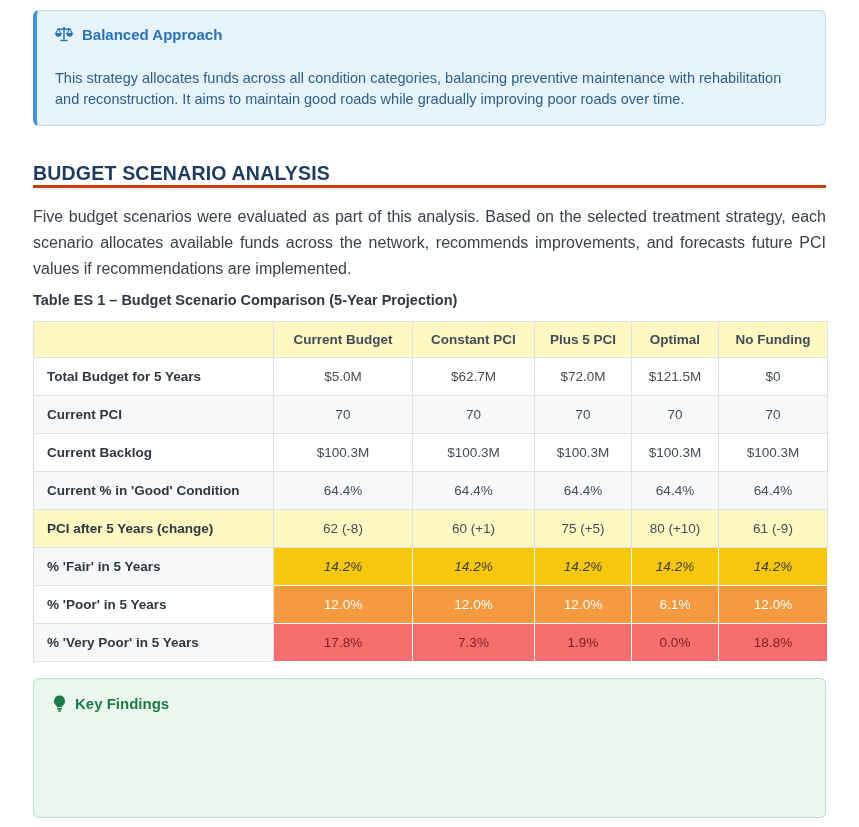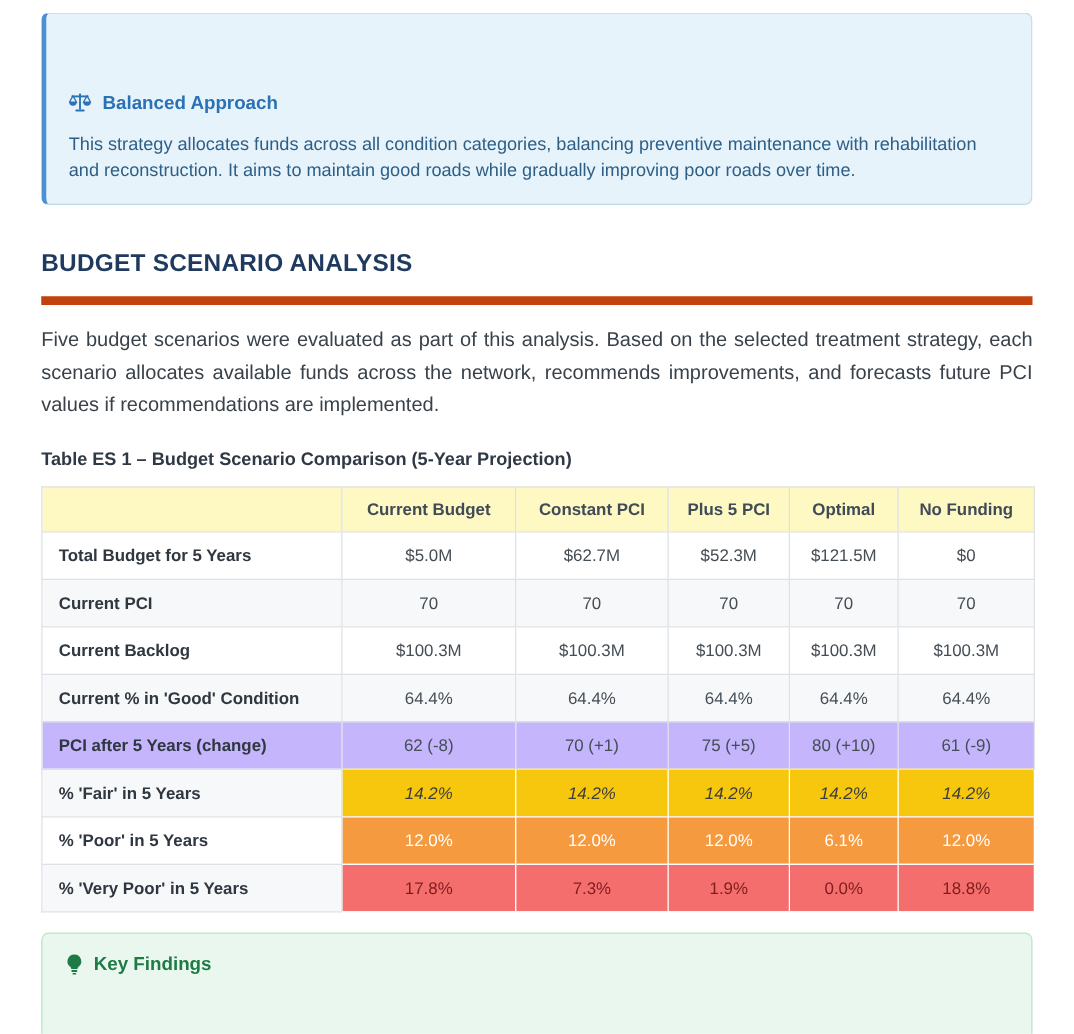--- a/index.html
+++ b/index.html
@@ -14,58 +14,58 @@
   
   .callout-blue {
     background: #e7f3fb;
     border: 1px solid #bcd9ee;
     border-left: 4px solid #4a90d2;
     border-radius: 6px;
     padding: 14px 18px;
   }
   .callout-title {
     display: flex; align-items: center; gap: 9px;
-    color: #2a72b5; font-weight: 700; font-size: 15px; margin-top: 48px;
+    color: #2a72b5; font-weight: 700; font-size: 15px;
   }
   .callout-blue .callout-body {
-    margin-top: 15px; color: #2d5f86; font-size: 14.5px; line-height: 1.48;
+    margin-top: 25px; color: #2d5f86; font-size: 14.5px; line-height: 1.48;
   }
 
   
   .section-title {
     margin-top: 36px;
     color: #1e3a5f; font-size: 19.5px; font-weight: 700; letter-spacing: .2px;
-    border-bottom: 7px solid #c2410c; padding-bottom: 14px;
+    border-bottom: 3px solid #c2410c; 
   }
   .intro {
     margin-top: 16px; font-size: 16px; line-height: 1.62;
     color: #39424a; text-align: justify;
   }
 
   
   .table-caption {
-    margin-top: 22px; font-weight: 700; color: #2f3845; font-size: 14.5px;
+    margin-top: 10px; font-weight: 700; color: #2f3845; font-size: 14.5px;
   }
   table.scenario {
     margin-top: 13px; border-collapse: collapse; width: 794px;
     font-size: 13.5px; table-layout: fixed;
   }
   .scenario th, .scenario td {
     border: 1px solid #dee2e6; padding: 0 8px; text-align: center;
     color: #454d55; height: 38px; vertical-align: middle;
   }
   .scenario thead th {
     background: #fef9c3; font-weight: 600; color: #414b57; height: 36px;
     font-size: 13.5px;
   }
   .scenario td.row-label {
     text-align: left; padding-left: 13px; font-weight: 600; color: #2f3740;
   }
   .scenario tbody tr:nth-child(even) { background: #f7f8f9; }
-  .scenario tbody tr.row-highlight { background: #c4b5fd; }
+  .scenario tbody tr.row-highlight { background: #fef9c3; }
   .scenario td.cell-good     { background: #2ebd59; color: #fff; border-color: #fff; }
   .scenario td.cell-fair     { background: #f7c70d; color: #3d3d3d; border-color: #fff; font-style: italic; }
   .scenario td.cell-poor     { background: #f69a40; color: #fff; border-color: #fff; margin-left: 20px; }
   .scenario td.cell-verypoor { background: #f56e6e; color: #7f1d1d; border-color: #fff; }
 
   
   .callout-green {
     margin-top: 16px;
     background: #e9f7ef;
     border: 1px solid #b9e2c8;
@@ -125,21 +125,21 @@
         <th>Plus 5 PCI</th>
         <th>Optimal</th>
         <th>No Funding</th>
       </tr>
     </thead>
     <tbody>
         <tr>
           <td class="row-label">Total Budget for 5 Years</td>
           <td>$5.0M</td>
           <td>$62.7M</td>
-          <td>$52.3M</td>
+          <td>$72.0M</td>
           <td>$121.5M</td>
           <td>$0</td>
         </tr>
         <tr>
           <td class="row-label">Current PCI</td>
           <td>70</td>
           <td>70</td>
           <td>70</td>
           <td>70</td>
           <td>70</td>
@@ -156,21 +156,21 @@
           <td class="row-label">Current % in 'Good' Condition</td>
           <td>64.4%</td>
           <td>64.4%</td>
           <td>64.4%</td>
           <td>64.4%</td>
           <td>64.4%</td>
         </tr>
         <tr class="row-highlight">
           <td class="row-label">PCI after 5 Years (change)</td>
           <td>62 (-8)</td>
-          <td>70 (+1)</td>
+          <td>60 (+1)</td>
           <td>75 (+5)</td>
           <td>80 (+10)</td>
           <td>61 (-9)</td>
         </tr>
         <tr>
           <td class="row-label">% 'Fair' in 5 Years</td>
           <td class="cell-fair">14.2%</td>
           <td class="cell-fair">14.2%</td>
           <td class="cell-fair">14.2%</td>
           <td class="cell-fair">14.2%</td>

